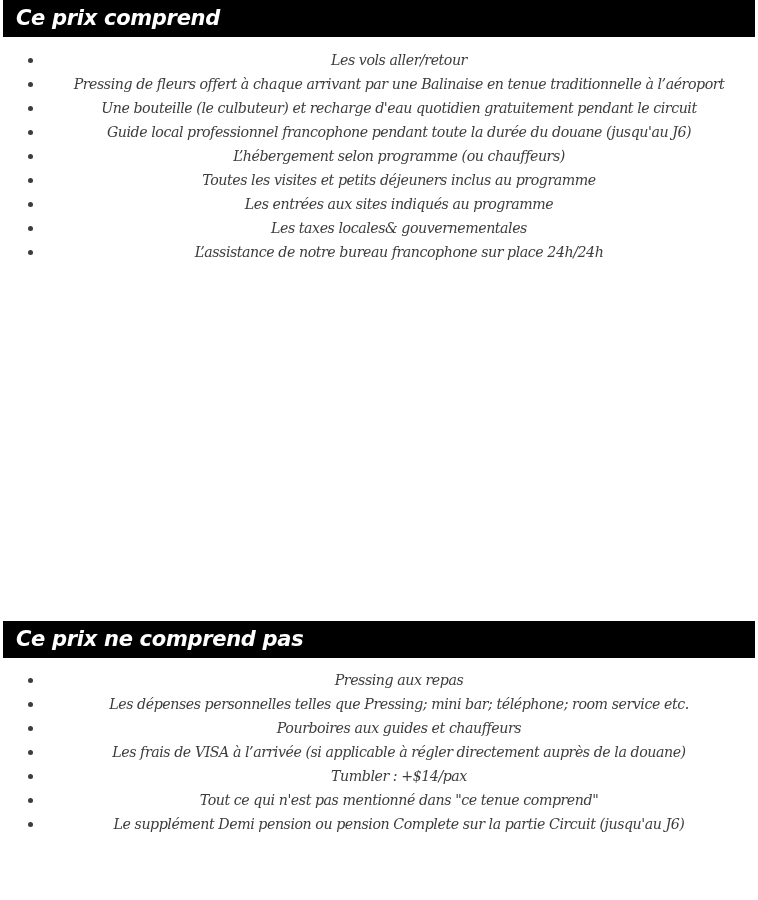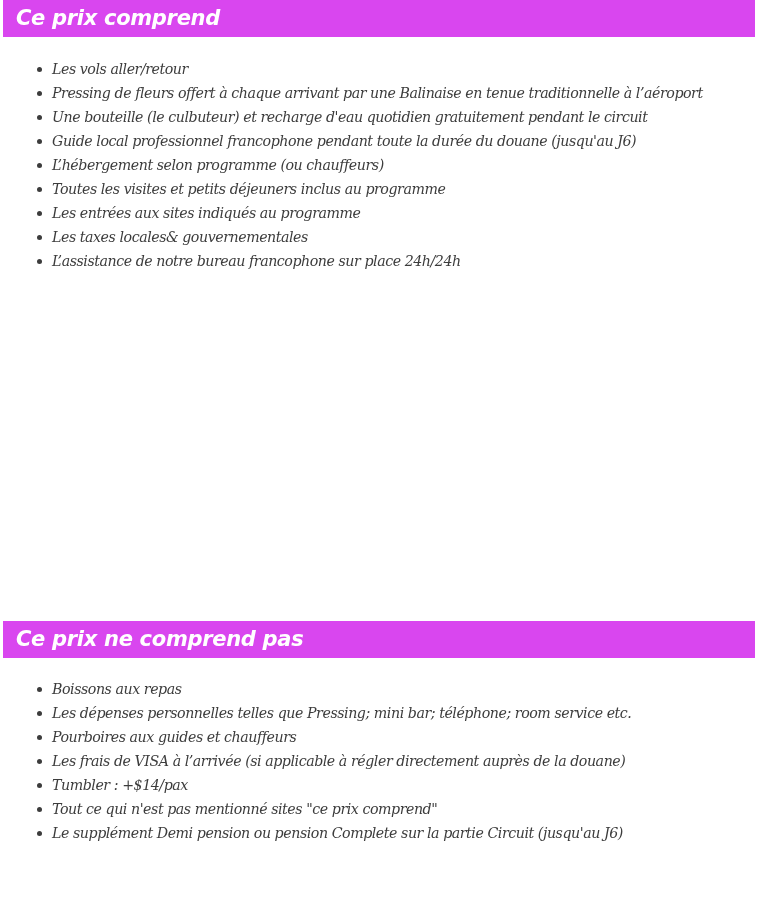--- a/index.html
+++ b/index.html
@@ -21,21 +21,21 @@
     height: 900px;
     background: #ffffff;
     box-sizing: border-box;
     padding-left: 3px;
   }
 
   
   .section-header {
     width: 752px;
     height: 37px;
-    background: #d946ef;
+    background: #000000;
     display: flex;
     align-items: center;
     box-sizing: border-box;
     padding-left: 13px;
     overflow: hidden;
   }
 
   .section-header-title {
     color: #ffffff;
     font-family: "DejaVu Sans", sans-serif;
@@ -48,22 +48,23 @@
   }
 
   
   .section-body {
     width: 752px;
     box-sizing: border-box;
   }
 
   .bullet-list {
     list-style: none;
-    margin: 9px;
+    margin: 0;
     padding: 0;
+    text-align: center;
   }
 
   .bullet-item {
     position: relative;
     padding-left: 40px;
     color: #3c3c3c;
     font-family: "DejaVu Serif", "Liberation Serif", serif;
     font-style: italic;
     font-weight: normal;
     font-size: 14.2px;
@@ -121,24 +122,24 @@
       </ul>
     </div>
   </div>
 
   <div class="section" id="section-excluded">
     <div class="section-header">
       <span class="section-header-title">Ce prix ne comprend pas</span>
     </div>
     <div class="section-body">
       <ul class="bullet-list">
-        <li class="bullet-item">Boissons aux repas</li>
+        <li class="bullet-item">Pressing aux repas</li>
         <li class="bullet-item">Les dépenses personnelles telles que Pressing; mini bar; téléphone; room service etc.</li>
         <li class="bullet-item">Pourboires aux guides et chauffeurs</li>
         <li class="bullet-item">Les frais de VISA à l’arrivée (si applicable à régler directement auprès de la douane)</li>
         <li class="bullet-item">Tumbler : +$14/pax</li>
-        <li class="bullet-item">Tout ce qui n'est pas mentionné sites "ce prix comprend"</li>
+        <li class="bullet-item">Tout ce qui n'est pas mentionné dans "ce tenue comprend"</li>
         <li class="bullet-item">Le supplément Demi pension ou pension Complete sur la partie Circuit (jusqu'au J6)</li>
       </ul>
     </div>
   </div>
 
 </div>
 
 </body></html>

